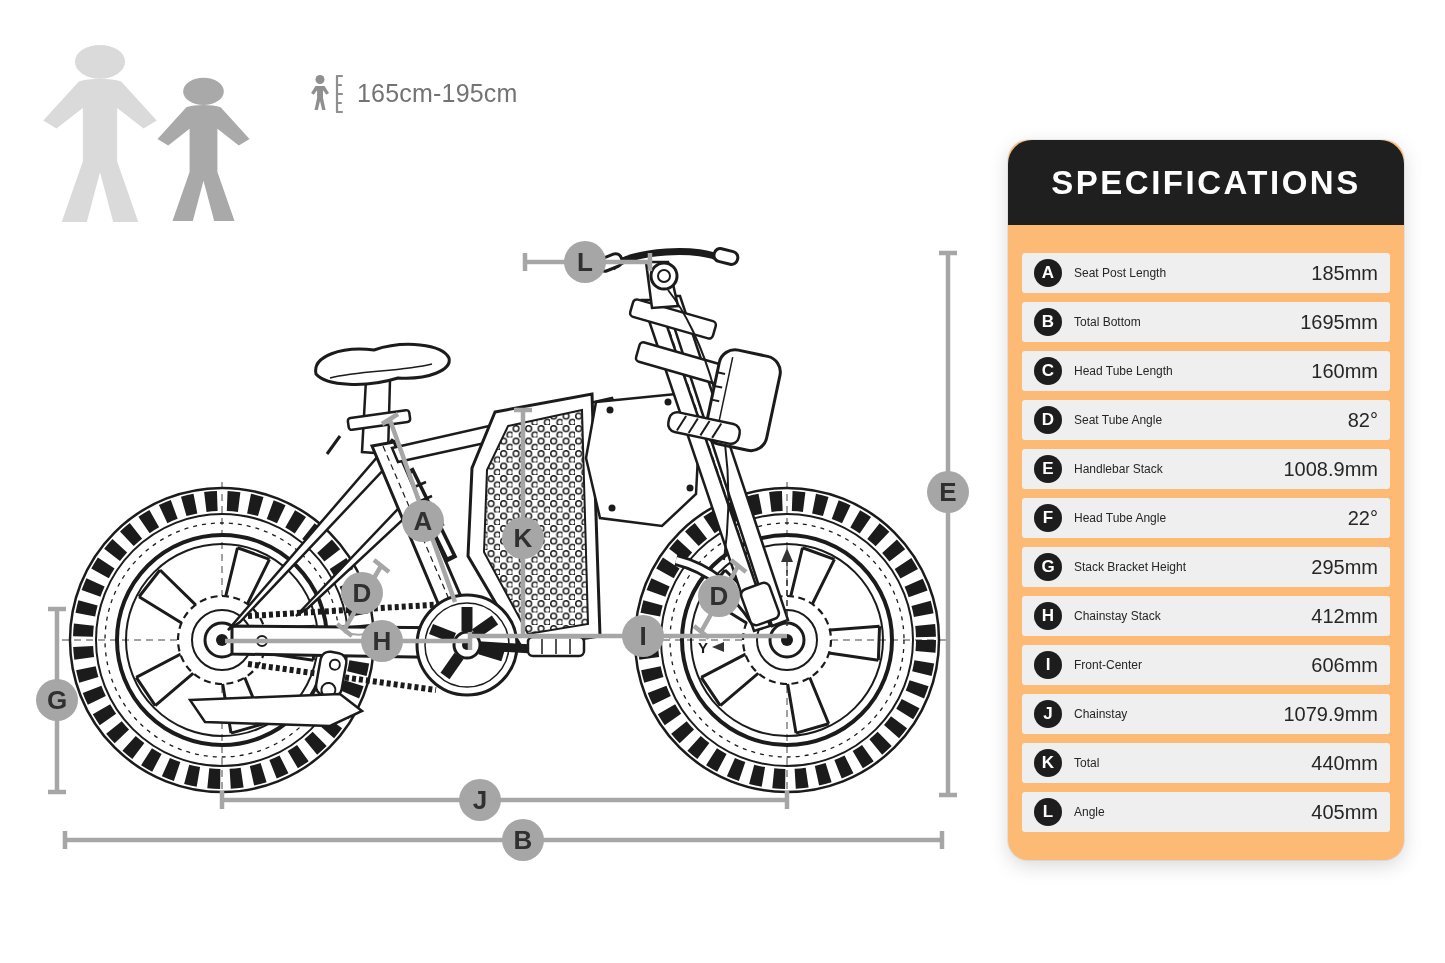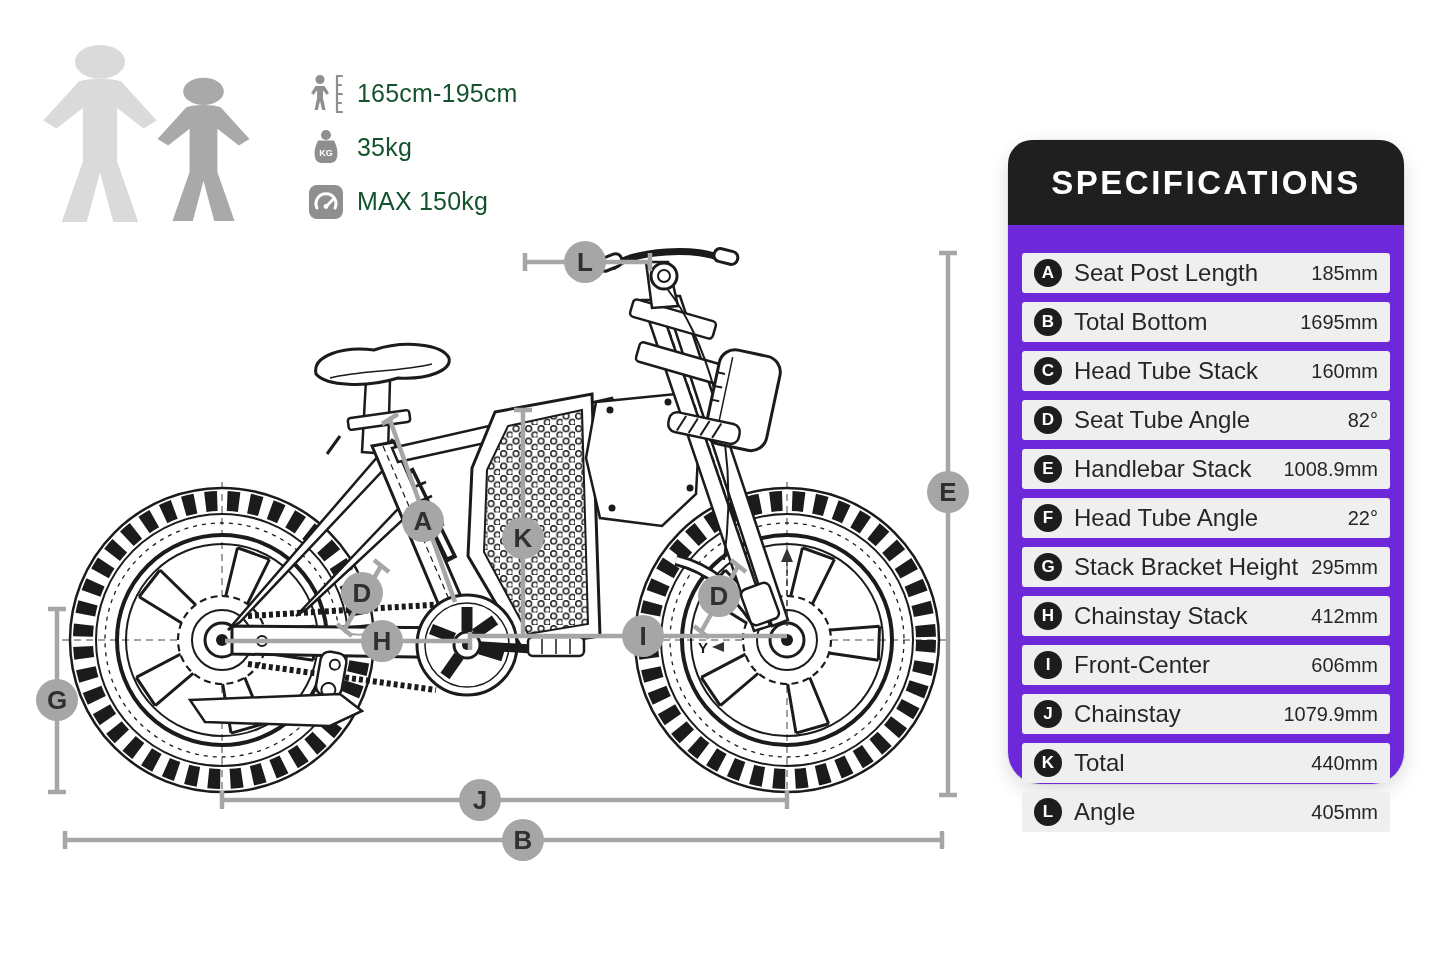--- a/index.html
+++ b/index.html
@@ -6,50 +6,50 @@
   body{
     width:1445px;height:963px;position:relative;overflow:hidden;
     background:#ffffff;font-family:"Liberation Sans",sans-serif;
   }
   
   .silhouettes{position:absolute;left:0;top:0;}
   
   .rider-info{position:absolute;left:308px;top:74px;display:flex;flex-direction:column;gap:15px;}
   .info-row{display:flex;align-items:center;gap:13px;height:39px;}
   .info-icon svg{display:block;}
-  .info-text{font-size:25px;color:#14532d;font-weight:500;letter-spacing:.2px;}
+  .info-text{font-size:25px;color:#737373;font-weight:500;letter-spacing:.2px;}
   
   .diagram{position:absolute;left:0;top:0;}
   .ln{fill:none;stroke:#1b1b1b;}
   .fw{fill:#ffffff;stroke:#1b1b1b;}
   .dim{stroke:#a6a6a6;stroke-width:4.5;fill:none;}
   .dimthin{stroke:#a6a6a6;stroke-width:2;fill:none;}
   .marker-letter{font:700 26px "Liberation Sans",sans-serif;fill:#303030;}
   .tiny-note{font:700 15px "Liberation Sans",sans-serif;fill:#1b1b1b;}
   
   .spec-card{
-    position:absolute;left:1008px;top:140px;width:396px;height:644px;
-    background:#6d28d9;border-radius:32px;
+    position:absolute;left:1008px;top:140px;width:396px;height:720px;
+    background:#fdba74;border-radius:20px;
     box-shadow:0 6px 20px rgba(0,0,0,.15), 0 0 0 1px #f1f1f1;
   }
   .spec-header{
     height:85px;background:#1f1f1f;border-radius:24px 24px 0 0;
     display:flex;align-items:center;justify-content:center;
   }
   .spec-header h2{margin:0;color:#ffffff;font-size:33px;font-weight:800;letter-spacing:2.5px;}
   .spec-rows{padding:28px 14px 0 14px;}
   .spec-row{
     height:40px;background:#efefef;border-radius:3px;
     display:flex;align-items:center;padding:0 12px;margin-bottom:9px;
   }
   .badge{
     width:28px;height:28px;border-radius:50%;background:#1d1d1d;color:#fff;
     font-weight:700;font-size:17px;display:flex;align-items:center;justify-content:center;flex:0 0 28px;
   }
-  .label{font-size:24px;color:#262626;margin-left:12px;white-space:nowrap;}
+  .label{font-size:12px;color:#262626;margin-left:12px;white-space:nowrap;}
   .value{font-size:20px;color:#262626;margin-left:auto;white-space:nowrap;text-align:center;}
 </style>
 </head>
 <body>
 
 <svg class="silhouettes" width="300" height="240" viewBox="0 0 300 240">
   <defs>
     <g id="person">
       <circle cx="50" cy="20" r="19"></circle>
       <path d="M34,42 C42,38 58,38 66,42 L93,86 L83,95 L63,72 L63,132 L79,200 L60,200 L50,144 L40,200 L21,200 L37,132 L37,72 L17,95 L7,86 Z"></path>
@@ -72,41 +72,20 @@
           <line x1="29" y1="2" x2="34" y2="2"></line>
           <line x1="29" y1="11" x2="33" y2="11"></line>
           <line x1="29" y1="20" x2="34" y2="20"></line>
           <line x1="29" y1="29" x2="33" y2="29"></line>
           <line x1="29" y1="38" x2="34" y2="38"></line>
         </g>
       </svg>
     </span>
     <span class="info-text">165cm-195cm</span>
   </div>
-  <div class="info-row">
-    <span class="info-icon">
-      <svg width="36" height="37" viewBox="0 0 36 37">
-        <circle cx="18" cy="6" r="5" fill="#8f8f8f"></circle>
-        <path d="M10,11.5 h16 c3.6,7 4.6,14.5 2,19.5 a6,6 0 0 1 -5,3 h-10 a6,6 0 0 1 -5,-3 c-2.6,-5 -1.6,-12.5 2,-19.5 z" fill="#8f8f8f"></path>
-        <text x="18" y="26.5" text-anchor="middle" font-size="9" font-weight="700" fill="#ffffff">KG</text>
-      </svg>
-    </span>
-    <span class="info-text">35kg</span>
-  </div>
-  <div class="info-row">
-    <span class="info-icon">
-      <svg width="36" height="36" viewBox="0 0 36 36">
-        <rect x="1" y="1" width="34" height="34" rx="8" fill="#8f8f8f"></rect>
-        <path d="M9,24 A10,10 0 1 1 27,24" stroke="#ffffff" stroke-width="3" fill="none" stroke-linecap="round"></path>
-        <line x1="18" y1="22.5" x2="25" y2="15.5" stroke="#ffffff" stroke-width="3" stroke-linecap="round"></line>
-        <circle cx="18" cy="22.5" r="2.4" fill="#ffffff"></circle>
-      </svg>
-    </span>
-    <span class="info-text">MAX 150kg</span>
-  </div>
 </div>
 
 <svg class="diagram" width="1000" height="963" viewBox="0 0 1000 963">
   <defs>
     <pattern id="hex" width="12.5" height="12.5" patternUnits="userSpaceOnUse">
       <circle cx="3.6" cy="3.6" r="2.9" fill="none" stroke="#1b1b1b" stroke-width="1.5"></circle>
       <circle cx="9.9" cy="9.9" r="2.9" fill="none" stroke="#1b1b1b" stroke-width="1.5"></circle>
     </pattern>
     <g id="spoke">
       <path class="ln" stroke-width="3" d="M-9,-20 L-17,-92 M9,-20 L17,-92 M-17,-92 L17,-92"></path>
@@ -329,21 +308,21 @@
   </div>
 
   <div class="spec-row">
     <span class="badge">B</span>
     <span class="label">Total Bottom</span>
     <span class="value">1695mm</span>
   </div>
 
   <div class="spec-row">
     <span class="badge">C</span>
-    <span class="label">Head Tube Stack</span>
+    <span class="label">Head Tube Length</span>
     <span class="value">160mm</span>
   </div>
 
   <div class="spec-row">
     <span class="badge">D</span>
     <span class="label">Seat Tube Angle</span>
     <span class="value">82°</span>
   </div>
 
   <div class="spec-row">

